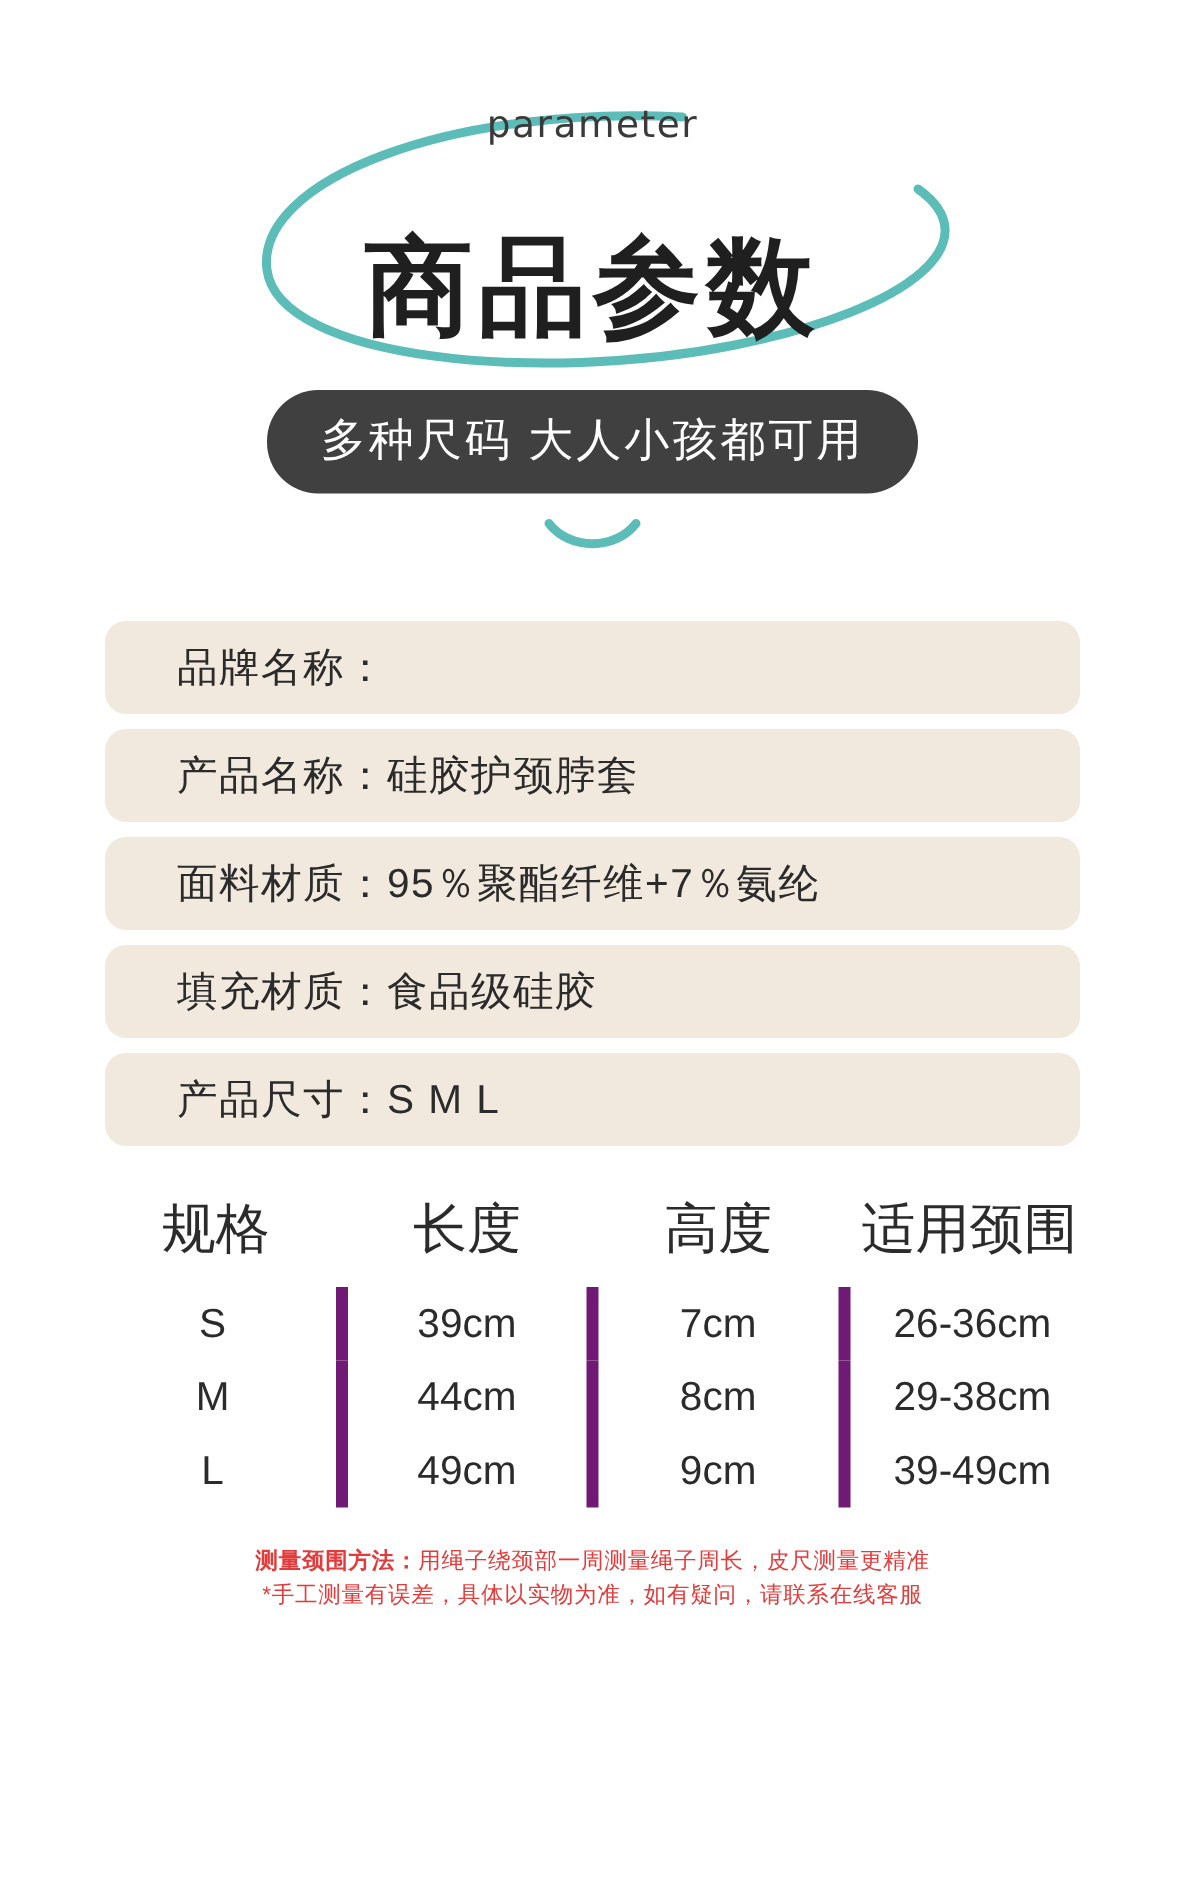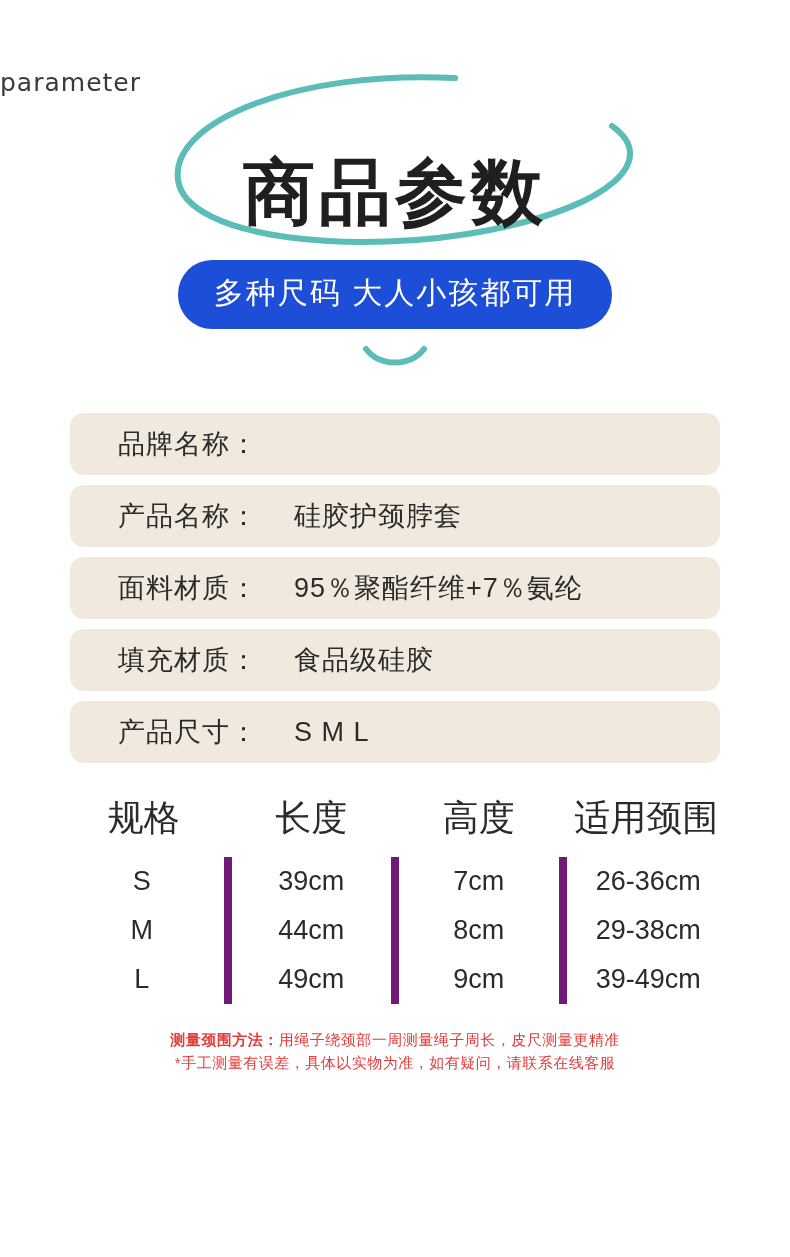--- a/index.html
+++ b/index.html
@@ -19,20 +19,21 @@
   
   .header {
     position: relative;
     height: 250px;
   }
   .eyebrow {
     position: absolute;
     top: 68px;
     left: 0;
     right: 0;
+    text-align: center;
     font-size: 25px;
     letter-spacing: 1px;
     color: #3a3a3a;
     font-family: "DejaVu Sans", sans-serif;
     z-index: 3;
   }
   .title-wrap {
     position: absolute;
     top: 108px;
     left: 0;
@@ -59,21 +60,21 @@
     pointer-events: none;
   }
 
   
   .pill-wrap {
     text-align: center;
     margin-top: 10px;
   }
   .pill {
     display: inline-block;
-    background: #1d4ed8;
+    background: #404040;
     color: #ffffff;
     font-size: 30px;
     letter-spacing: 2px;
     padding: 13px 36px 15px 36px;
     border-radius: 34px;
   }
   .smile-wrap {
     text-align: center;
     margin-top: 16px;
   }
@@ -84,21 +85,20 @@
   }
   .spec-row {
     background: #f1e9dd;
     border-radius: 14px;
     height: 62px;
     margin-bottom: 10px;
     display: flex;
     align-items: center;
     padding-left: 48px;
     box-sizing: border-box;
-    gap: 36px;
   }
   .spec-label,
   .spec-value {
     font-size: 27px;
     color: #2b2b2b;
     letter-spacing: 1px;
     white-space: nowrap;
   }
 
   

